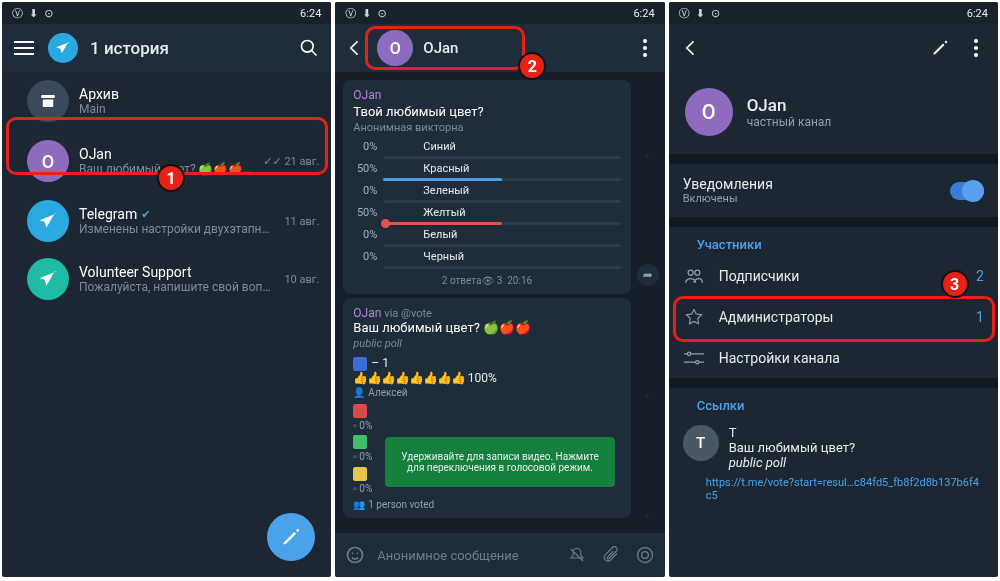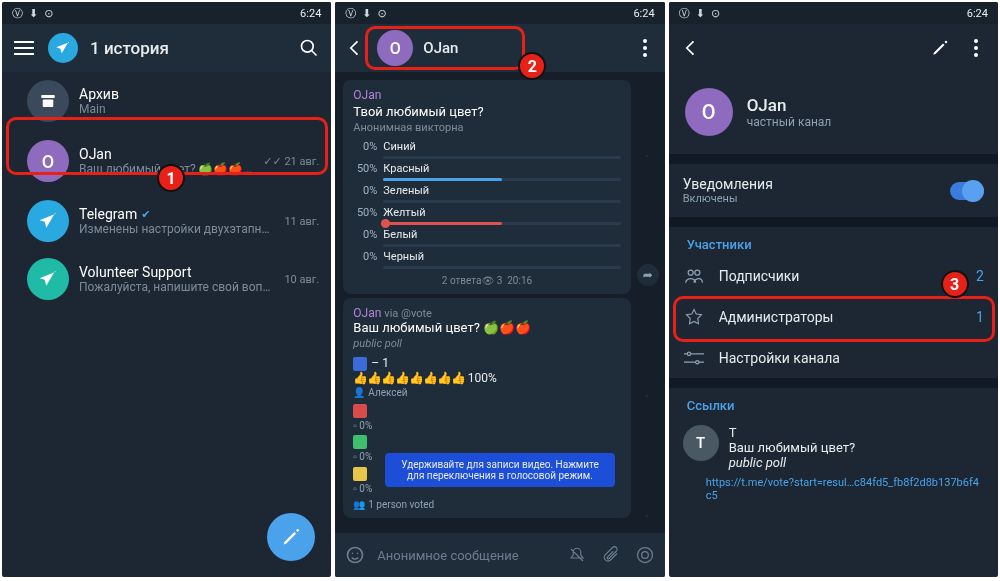--- a/index.html
+++ b/index.html
@@ -99,41 +99,41 @@
   .bubble {
     background:#1f2d3b; border-radius:8px; margin:4px 34px 4px 8px;
     padding:8px 10px; position:relative; font-size:12px;
   }
   .bubble .author{ color:#b583d9; font-size:12px; margin-bottom:2px;}
   .bubble .via{ color:#7d8b99; font-size:11px;}
   .bubble .q-title{ color:#fff; font-size:13px; margin-bottom:2px;}
   .bubble .q-sub{ color:#7d8b99; font-size:11px; margin-bottom:6px;}
   .poll-row{ display:flex; align-items:center; gap:6px; margin:3px 0; font-size:11px;}
   .poll-pct{ width:24px; color:#9fb2c4; text-align:right;}
-  .poll-label{ color:#e8ecef;}
+  .poll-label{ color:#e8ecef;margin-left:40px;}
   .poll-bar{ height:3px; background:#2a3b4e; margin-left:30px; margin-top:2px; border-radius:2px; position:relative;}
   .poll-bar .fill{ position:absolute; left:0; top:0; bottom:0; border-radius:2px;}
   .votes-row{ display:flex; justify-content:center; align-items:center; color:#7d8b99; font-size:10px; margin-top:6px;}
   .share-ico{ position:absolute; right:-28px; bottom:8px; width:22px; height:22px; border-radius:50%; background:#1f2d3b; display:flex; align-items:center; justify-content:center; color:#8fa0b2; font-size:12px;}
   .color-box{ width:14px; height:14px; display:inline-block; border-radius:2px; vertical-align:middle; margin-right:4px;}
   .thumbs{ letter-spacing:-1px;}
-  .tooltip{ position:absolute; bottom:46px; left:50%; transform:translateX(-50%); background:#1d4ed8; color:#e8ecef; font-size:10px; padding:6px 8px; border-radius:4px; width:230px; text-align:center;}
+  .tooltip{ position:absolute; bottom:46px; left:50%; transform:translateX(-50%); background:#15803d; color:#e8ecef; font-size:10px; padding:14px 8px; border-radius:4px; width:230px; text-align:center;}
   .input-bar{ height:44px; background:#1f2d3b; display:flex; align-items:center; padding:0 8px; gap:10px;}
   .input-bar .ph{ flex:1; color:#6d7d8e; font-size:13px;}
   
   .info-av{ display:flex; align-items:center; gap:14px; padding:16px 16px 18px;}
   .info-av .av{ width:48px; height:48px; font-size:20px; color:#fff;}
   .info-av .nm{ font-size:17px; font-weight:500;}
   .info-av .sub{ font-size:12px; color:#8fa0b2;}
   .section-div{ height:10px; background:#111a24;}
   .row-item{ display:flex; align-items:center; padding:12px 14px; gap:14px; font-size:14px;}
   .row-item .ico{ width:22px; color:#8fa0b2; display:flex; align-items:center; justify-content:center; font-size:15px;}
   .row-item .val{ margin-left:auto; color:#4aa2ea; font-size:14px;}
   .row-item .sub2{ font-size:11px; color:#8fa0b2;}
-  .section-head{ padding:10px 18px 4px; color:#4aa2ea; font-size:13px; font-weight:500;}
+  .section-head{ padding:10px 28px 4px; color:#4aa2ea; font-size:13px; font-weight:500;}
   .toggle{ width:34px; height:18px; background:#3a7bdc; border-radius:10px; position:relative; margin-left:auto;}
   .toggle::after{ content:""; position:absolute; right:0; top:-2px; width:22px; height:22px; background:#5aa0f0; border-radius:50%;}
   .link-block{ padding:8px 14px;}
   .link-item{ display:flex; gap:10px; align-items:flex-start;}
   .link-item .lav{ width:36px; height:36px; font-size:15px; color:#fff;}
   .link-url{ color:#4aa2ea; font-size:11px; word-break:break-all; margin-top:6px;padding-left:23px;}
   svg{ display:block;}
 </style>
 </head>
 <body>

